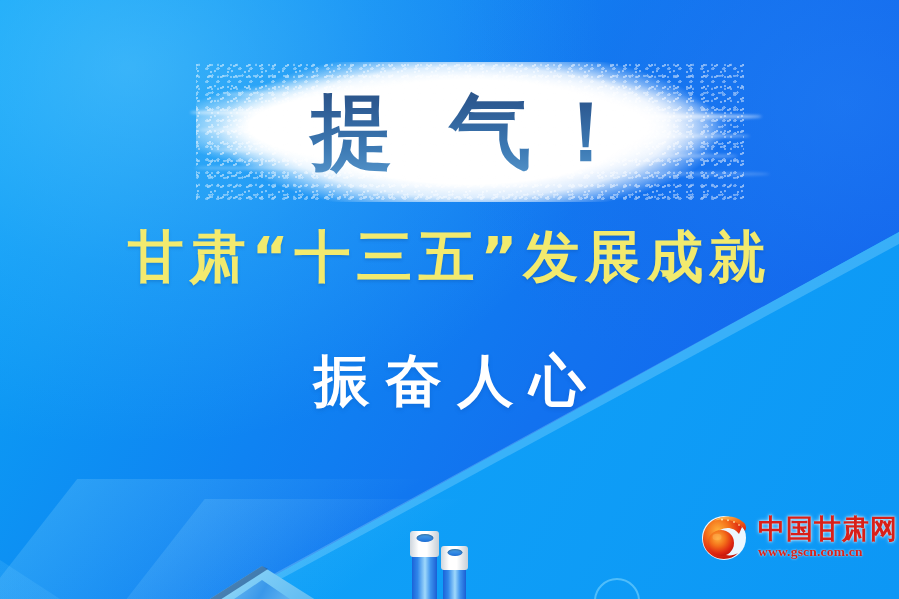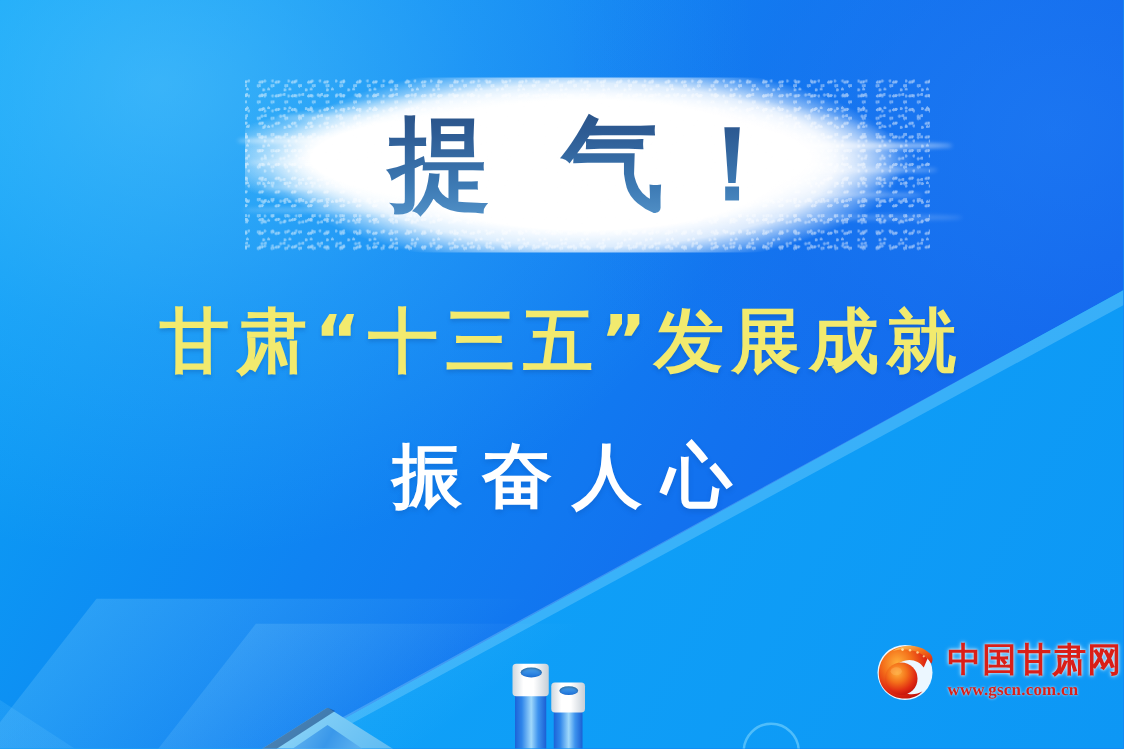--- a/index.html
+++ b/index.html
@@ -145,21 +145,21 @@
     background:linear-gradient(180deg,#2a4a78 0%,#2d5a92 30%,#3d7ab4 62%,#5b9bd0 88%,#6fb0dd 100%);
     -webkit-background-clip:text; background-clip:text;
     color:transparent; -webkit-text-fill-color:transparent;
     text-shadow:none;
     white-space:nowrap;
     padding-left:12px;
   }
 
   
   .subtitle{
-    position:absolute; left:0; top:236px;
+    position:absolute; left:0; top:220px;
     width:899px;
     text-align:center;
     font-family:"DejaVu Sans","Liberation Sans",sans-serif;
     font-size:56px; font-weight:bold;
     letter-spacing:6px;
     color:#f2ea6e;
     white-space:nowrap;
     text-shadow:0 2px 3px rgba(10,70,150,.25);
   }
 

